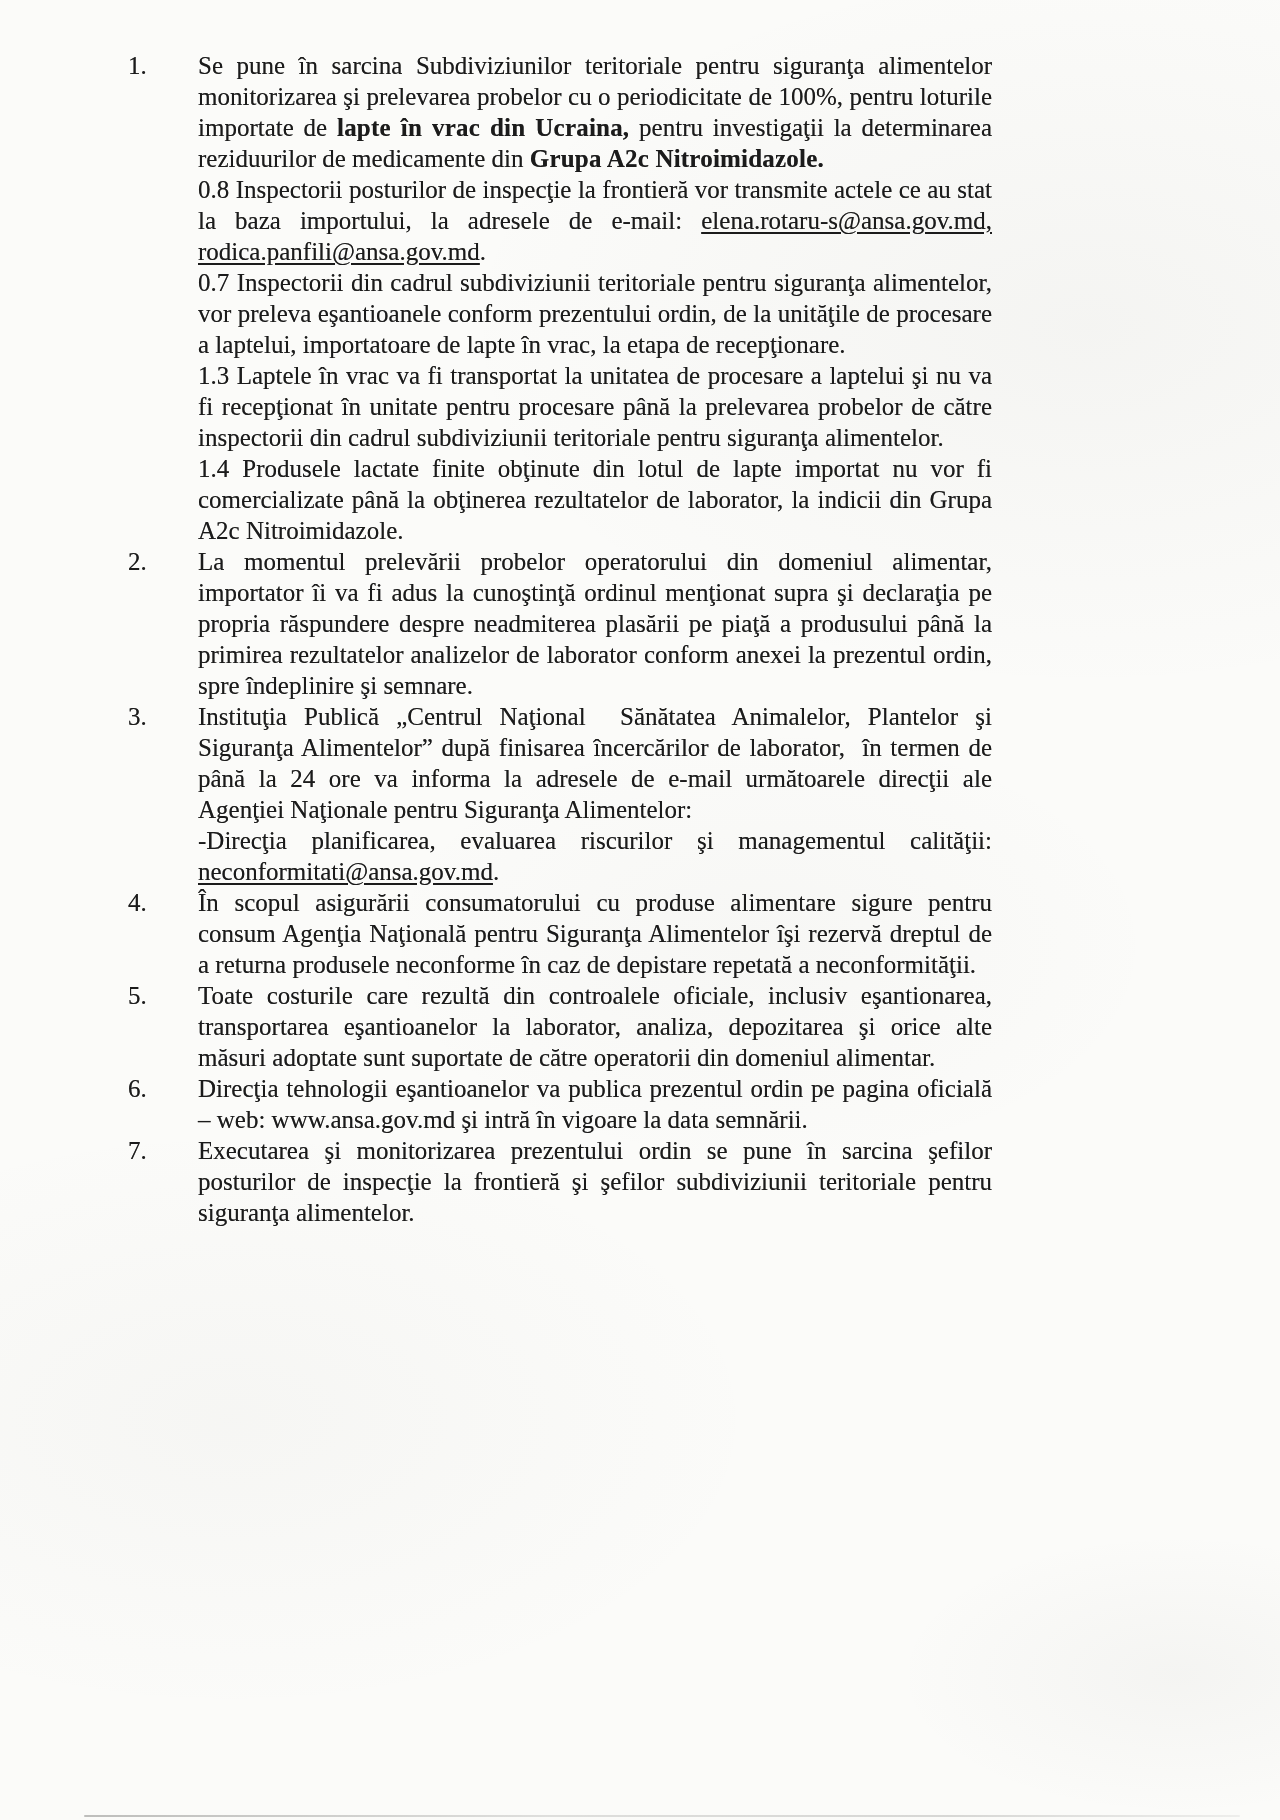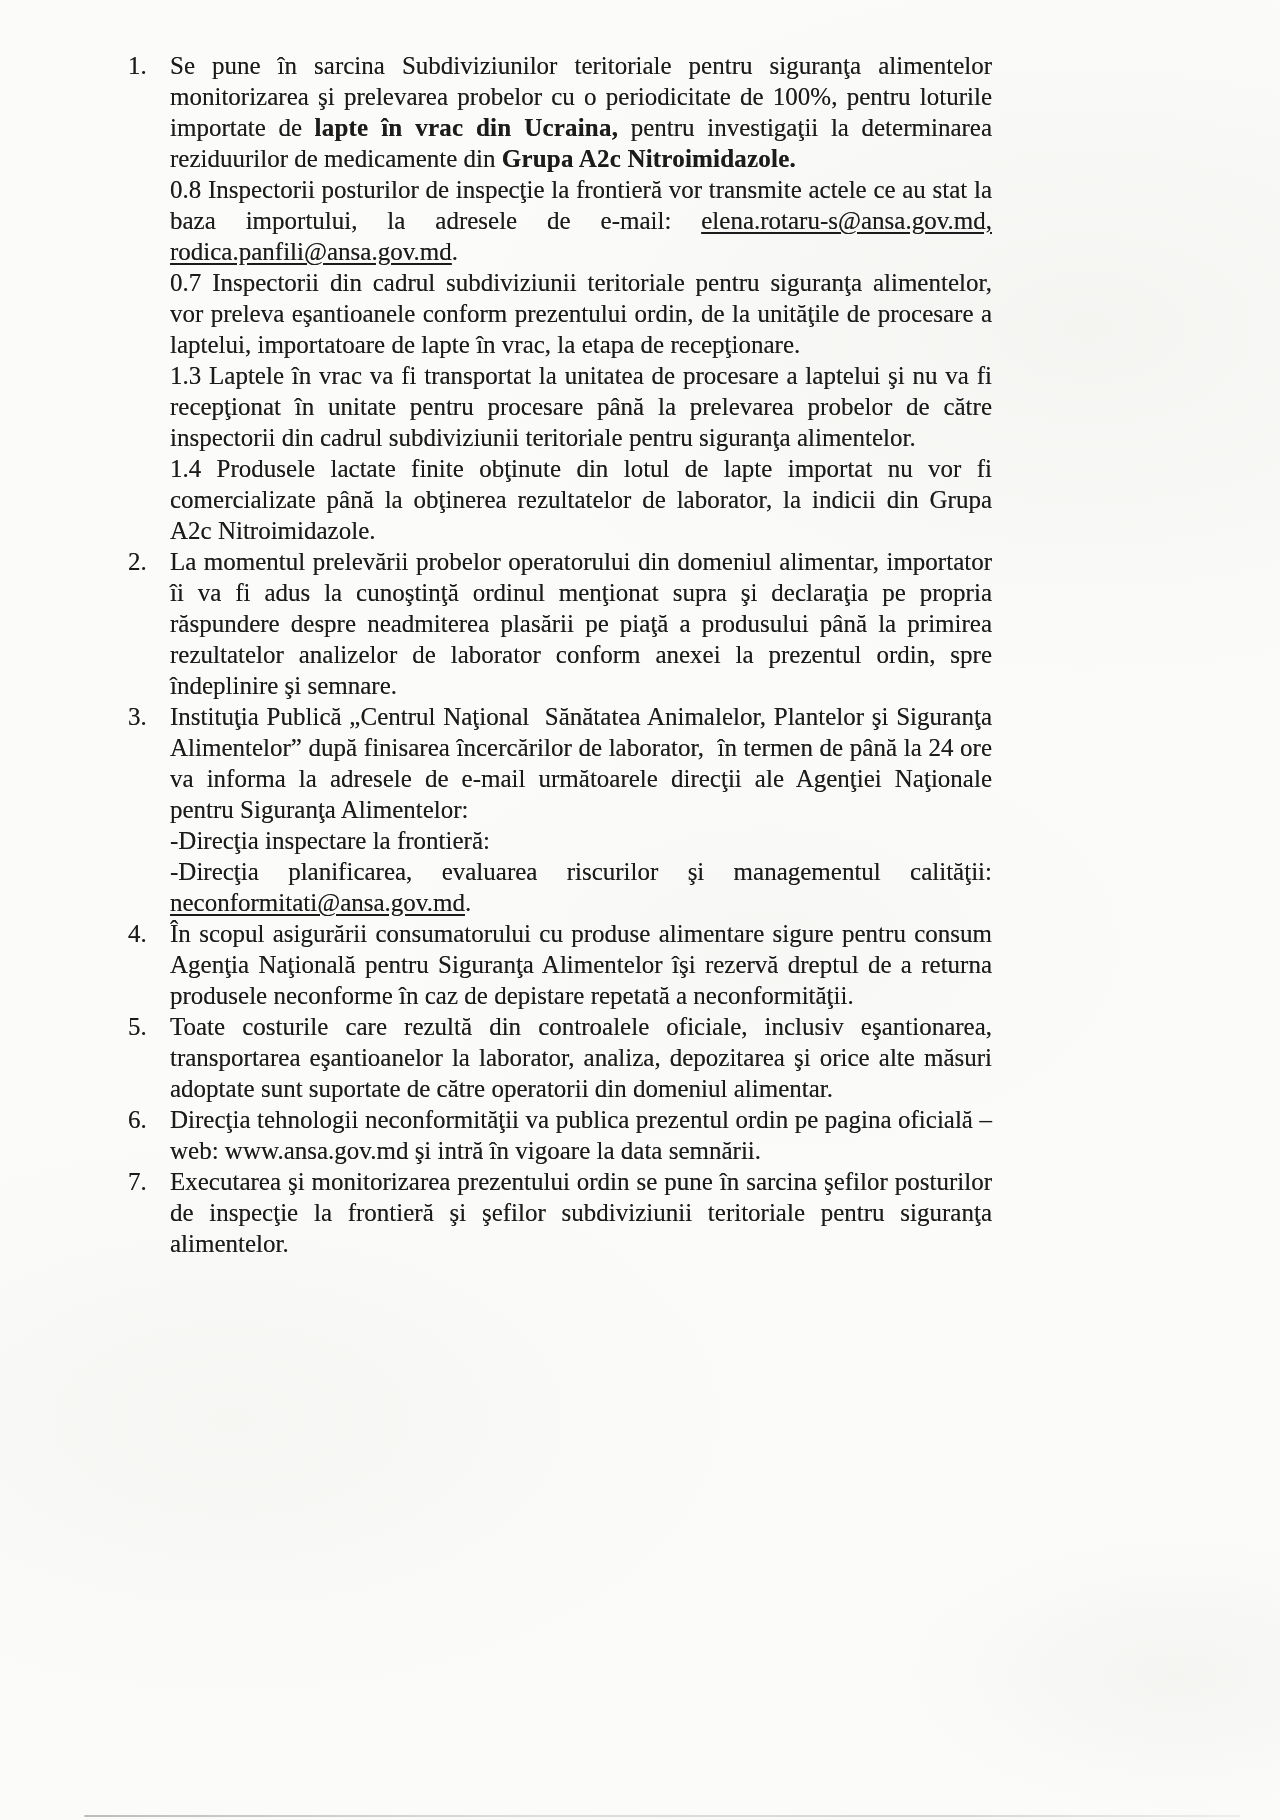--- a/index.html
+++ b/index.html
@@ -24,21 +24,21 @@
     left:128px; top:50px;
     width:864px;
     font-size:25px;
     line-height:31px;
     text-shadow:0 0 0.6px rgba(20,20,20,0.55);
   }
 
   .item { position:relative; padding-left:42px; }
   .num  { position:absolute; left:0; top:0; white-space:nowrap; }
 
-  .para { text-align:justify; }
+  .para { text-align:justify;margin-left:28px; }
 
   .seg-normal { }
   .seg-bold { font-weight:700; letter-spacing:0.2px; }
   .seg-underline {
     text-decoration-line:underline;
     text-decoration-style:double;
     text-decoration-color:#262626;
     text-decoration-thickness:from-font;
     text-underline-offset:3px;
     text-decoration:underline;
@@ -72,40 +72,39 @@
       <div class="item">
         <span class="num">2.</span>
         <div>
           <p class="para"><span class="seg-normal">La momentul prelevării probelor operatorului din domeniul alimentar, importator îi va fi adus la cunoştinţă ordinul menţionat supra şi declaraţia pe propria răspundere despre neadmiterea plasării pe piaţă a produsului până la primirea rezultatelor analizelor de laborator conform anexei la prezentul ordin, spre îndeplinire şi semnare.</span></p>
         </div>
       </div>
       <div class="item">
         <span class="num">3.</span>
         <div>
           <p class="para"><span class="seg-normal">Instituţia Publică „Centrul Naţional&nbsp;&nbsp;Sănătatea Animalelor, Plantelor şi Siguranţa Alimentelor” după finisarea încercărilor de laborator,&nbsp; în termen de până la 24 ore va informa la adresele de e-mail următoarele direcţii ale Agenţiei Naţionale pentru Siguranţa Alimentelor:</span></p>
-          <p class="para"><span class="seg-normal">-Direcţia inspectare la frontieră:</span></p>
           <p class="para"><span class="seg-normal">-Direcţia planificarea, evaluarea riscurilor şi managementul calităţii: </span><span class="seg-underline">neconformitati@ansa.gov.md</span><span class="seg-normal">.</span></p>
         </div>
       </div>
       <div class="item">
         <span class="num">4.</span>
         <div>
           <p class="para"><span class="seg-normal">În scopul asigurării consumatorului cu produse alimentare sigure pentru consum Agenţia Naţională pentru Siguranţa Alimentelor îşi rezervă dreptul de a returna produsele neconforme în caz de depistare repetată a neconformităţii.</span></p>
         </div>
       </div>
       <div class="item">
         <span class="num">5.</span>
         <div>
           <p class="para"><span class="seg-normal">Toate costurile care rezultă din controalele oficiale, inclusiv eşantionarea, transportarea eşantioanelor la laborator, analiza, depozitarea şi orice alte măsuri adoptate sunt suportate de către operatorii din domeniul alimentar.</span></p>
         </div>
       </div>
       <div class="item">
         <span class="num">6.</span>
         <div>
-          <p class="para"><span class="seg-normal">Direcţia tehnologii neconformităţii va publica prezentul ordin pe pagina oficială – web: www.ansa.gov.md şi intră în vigoare la data semnării.</span></p>
+          <p class="para"><span class="seg-normal">Direcţia tehnologii eşantioanelor va publica prezentul ordin pe pagina oficială – web: www.ansa.gov.md şi intră în vigoare la data semnării.</span></p>
         </div>
       </div>
       <div class="item">
         <span class="num">7.</span>
         <div>
           <p class="para"><span class="seg-normal">Executarea şi monitorizarea prezentului ordin se pune în sarcina şefilor posturilor de inspecţie la frontieră şi şefilor subdiviziunii teritoriale pentru siguranţa alimentelor.</span></p>
         </div>
       </div>
     </div>
   <div class="scan-edge"></div>

